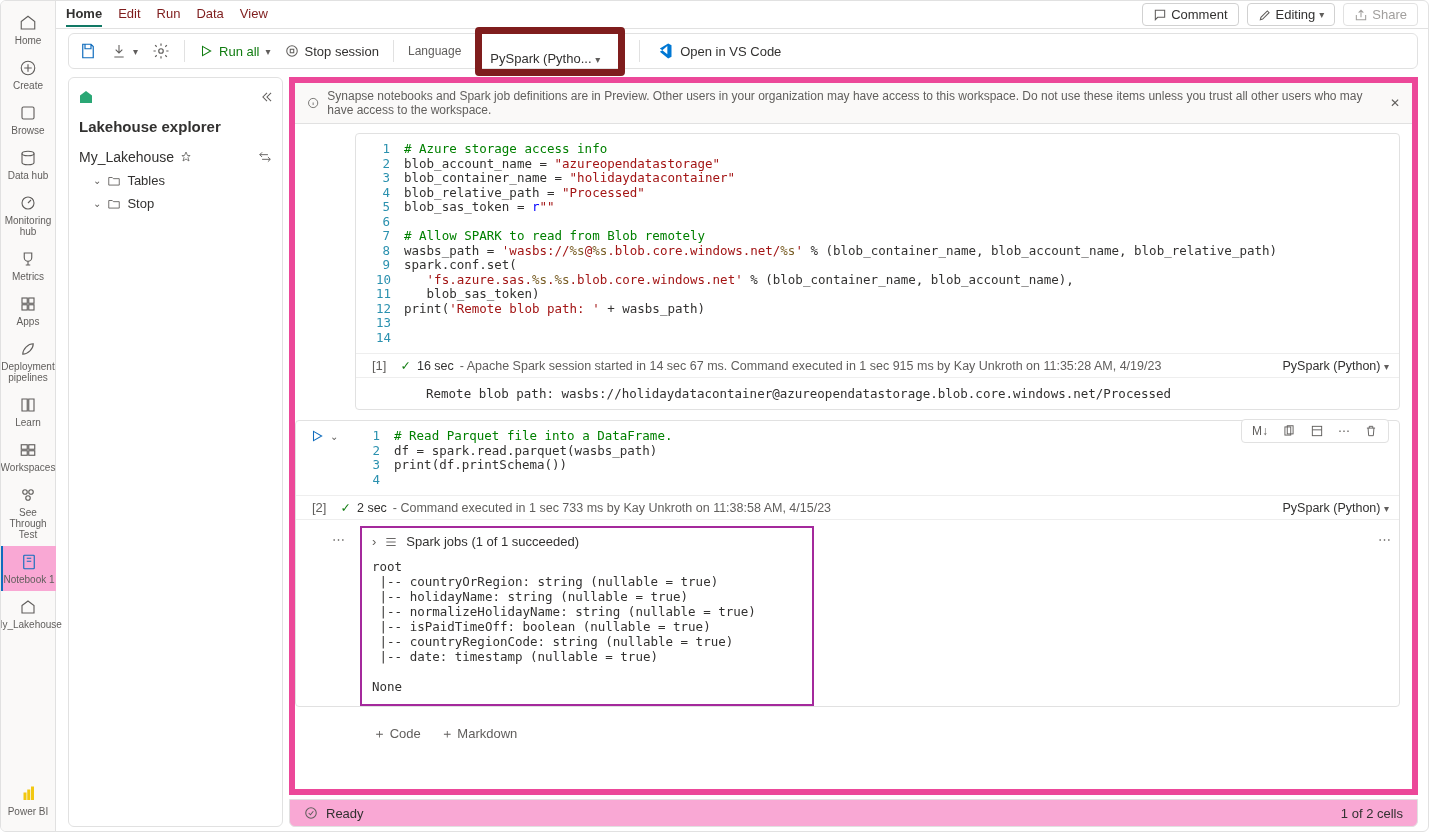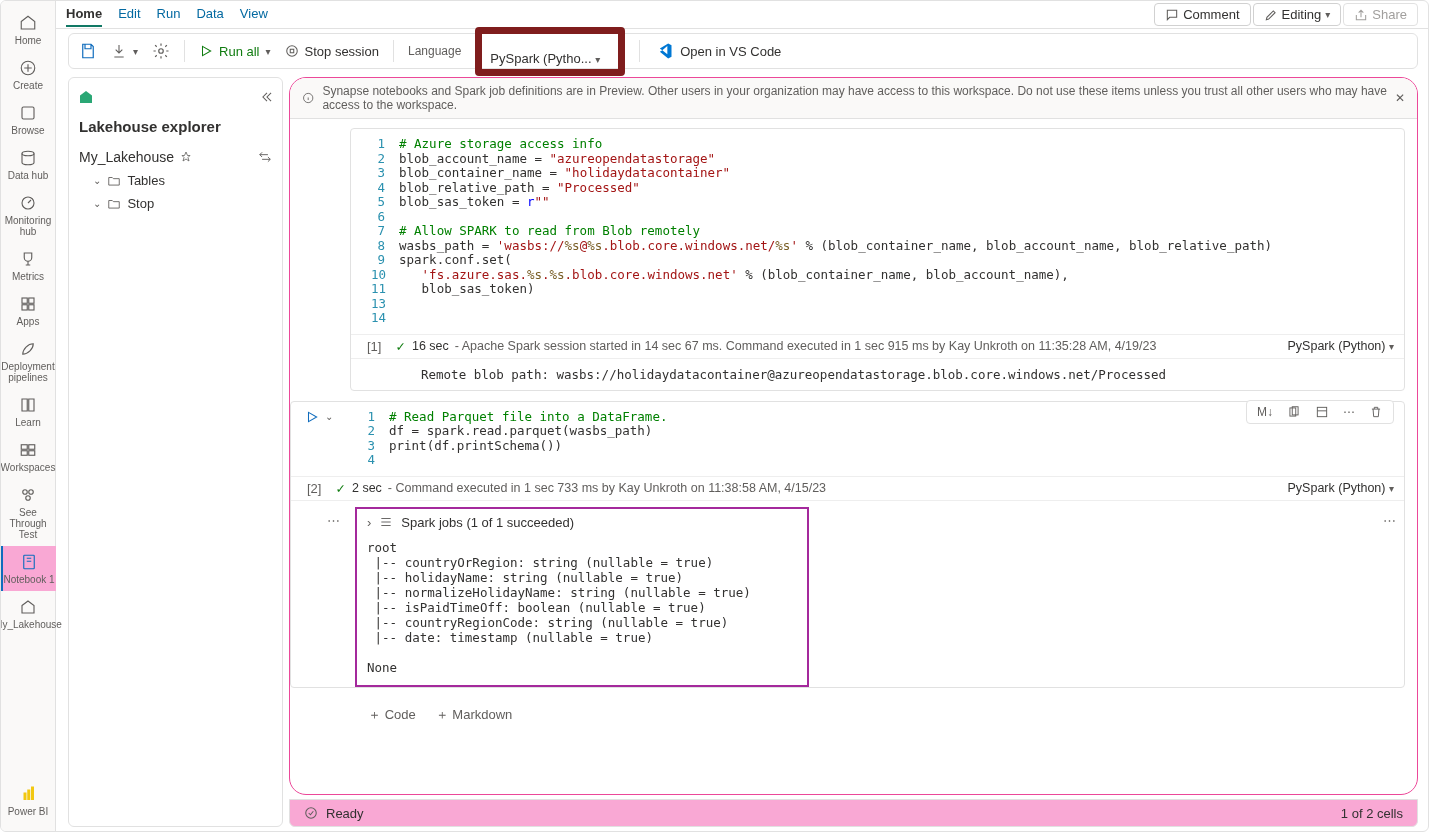--- a/index.html
+++ b/index.html
@@ -4,38 +4,38 @@
 <style>
 * { box-sizing: border-box; margin: 0; padding: 0; }
 body { font-family: "Segoe UI", Arial, sans-serif; font-size: 13px; color: #323130; background: #fff; width: 1429px; height: 832px; overflow: hidden; position: relative; border: 1px solid #e1e1e1; border-radius: 6px;}
 .leftrail { position: absolute; left: 0; top: 0; width: 55px; height: 832px; border-right: 1px solid #e1e1e1; background: #faf9f8; display: flex; flex-direction: column; align-items: center; padding-top: 6px; }
 .leftrail .item { width: 55px; display: flex; flex-direction: column; align-items: center; padding: 6px 0; font-size: 10px; color: #605e5c; cursor: pointer; text-align: center; line-height: 11px; }
 .leftrail .item .ico { width: 20px; height: 20px; margin-bottom: 2px; display: flex; align-items: center; justify-content: center; }
 .leftrail .item.selected { border-left: 2px solid #0f6cbd; background: #f9a8d4; }
 .leftrail .pbicon { margin-top: auto; margin-bottom: 10px; }
 .topbar { position: absolute; left: 55px; top: 0; right: 0; height: 28px; display: flex; align-items: center; padding: 0 10px; border-bottom: 1px solid #e1e1e1; }
 .topbar .tabs { display: flex; gap: 16px; }
-.topbar .tab { font-size: 13px; padding: 4px 0; cursor: pointer; color: #0369a1; }
+.topbar .tab { font-size: 13px; padding: 4px 0; cursor: pointer; color: #7f1d1d; }
 .topbar .tab.active { border-bottom: 2px solid #117865; color: #323130; font-weight: 600; }
-.topbar .right { margin-left: auto; display: flex; gap: 2px; align-items: center; }
+.topbar .right { margin-left: auto; display: flex; gap: 8px; align-items: center; }
 .pillbtn { display: flex; align-items: center; gap: 4px; border: 1px solid #d1d1d1; border-radius: 4px; padding: 3px 10px; font-size: 13px; cursor: pointer; background: #fff; color: #323130;}
 .pillbtn.disabled { color: #a19f9d; border-color: #e1e1e1; }
 .toolbar { position: absolute; left: 67px; top: 32px; right: 10px; height: 36px; border: 1px solid #e1e1e1; border-radius: 6px; display: flex; align-items: center; padding: 0 10px; gap: 14px; background: #fff; }
 .toolbar .sep { width: 1px; height: 22px; background: #e1e1e1; }
 .toolbar .btn { display: flex; align-items: center; gap: 6px; font-size: 13px; cursor: pointer; }
 .toolbar .play { color: #107c10; }
 .lang-label { color: #605e5c; font-size: 12px; }
 .lang-select { border: 7px solid #7f1d1d; border-radius: 4px; padding: 17px 18px 3px 8px; font-size: 13px; position: relative; }
 .explorer { position: absolute; left: 67px; top: 76px; width: 215px; bottom: 4px; border: 1px solid #e1e1e1; border-radius: 6px; padding: 10px 8px; background: #fff; }
 .explorer .hdr { display: flex; align-items: center; justify-content: space-between; }
 .explorer .lkico { width: 18px; height: 18px; }
 .explorer h2 { font-size: 15px; font-weight: 600; margin: 12px 0 10px 2px; }
 .explorer .lakename { display: flex; align-items: center; gap: 6px; padding: 4px 2px; font-size: 14px; }
 .explorer .treeitem { display: flex; align-items: center; gap: 6px; padding: 4px 2px 4px 16px; font-size: 13px; cursor: pointer; }
-.main { position: absolute; left: 288px; top: 76px; right: 10px; bottom: 36px; border: 1px solid #ec4899; border-radius: 17px; background: #fff; overflow: hidden; }
+.main { position: absolute; left: 288px; top: 76px; right: 10px; bottom: 36px; border: 6px solid #ec4899; border-radius: 0; background: #fff; overflow: hidden; }
 .banner { display: flex; align-items: center; gap: 8px; padding: 6px 12px; border-bottom: 1px solid #e1e1e1; font-size: 12px; color: #605e5c; background: #faf9f8; }
 .banner .close { margin-left: auto; cursor: pointer; }
 .cells { position: absolute; top: 30px; left: 0; right: 12px; bottom: 0; overflow-y: auto; padding: 20px 0 20px 0; }
 .cell { margin: 0 0 10px 60px; position: relative; }
 .gutter { position: absolute; left: -36px; top: 0; color: #605e5c; font-size: 13px; }
 .code { font-family: "Consolas", monospace; font-size: 12.5px; line-height: 14.5px; padding: 8px 0 8px 20px; border-left: 0; }
 .code .line { display: flex; }
 .code .ln { width: 28px; text-align: right; color: #2b91af; padding-right: 14px; }
 .code .tx { white-space: pre; }
 .c-comment { color: #008000; }
@@ -363,20 +363,24 @@
           </div>
         <div class="line">
             <span class="ln">10</span>
             <span class="tx">   <span class="c-str">'fs.azure.sas.</span><span class="c-fmt">%s</span><span class="c-str">.</span><span class="c-fmt">%s</span><span class="c-str">.blob.core.windows.net'</span> % (blob_container_name, blob_account_name),</span>
           </div>
         <div class="line">
             <span class="ln">11</span>
             <span class="tx">   blob_sas_token)</span>
           </div>
         <div class="line">
+            <span class="ln">12</span>
+            <span class="tx">print(<span class="c-str">'Remote blob path: '</span> + wasbs_path)</span>
+          </div>
+        <div class="line">
             <span class="ln">13</span>
             <span class="tx"></span>
           </div>
         <div class="line">
             <span class="ln">14</span>
             <span class="tx"></span>
           </div>
       </div>
       <div class="status">
         <span class="gutter" style="position:static;margin-left:-20px;margin-right:8px">[1]</span>

